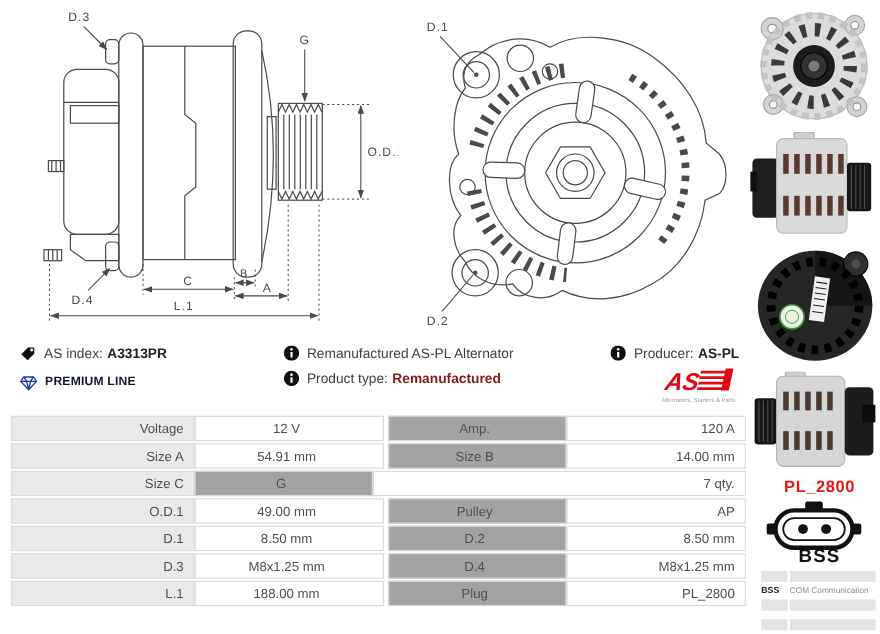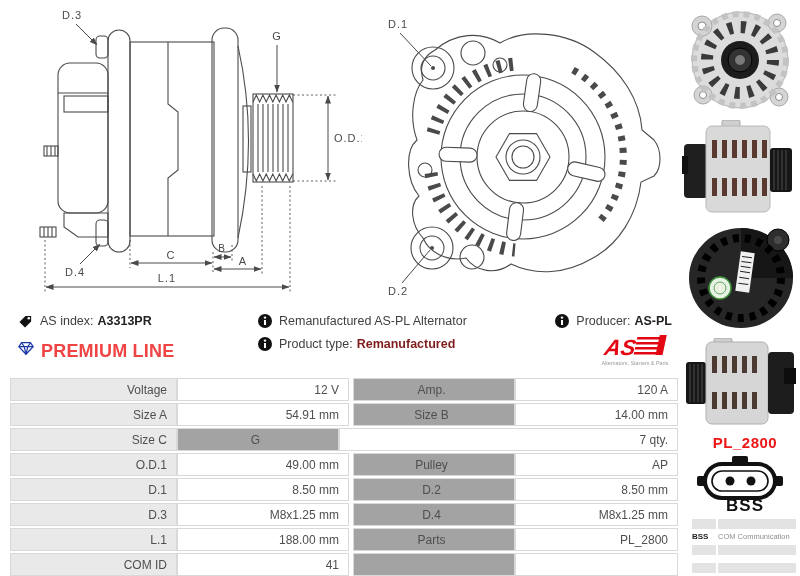--- a/index.html
+++ b/index.html
@@ -16,29 +16,29 @@
     font-size:11px; fill:#4a4a4a; letter-spacing:1px;
   }
   .lineart { stroke:#4a4a4a; stroke-width:1.1; fill:none; }
   .dashline { stroke:#4a4a4a; stroke-width:0.9; fill:none; stroke-dasharray:2,2.5; }
   .dimline { stroke:#4a4a4a; stroke-width:1; fill:none; }
 
   
   .info-item { font-size:12.5px; color:#3f3f3f; display:flex; align-items:flex-start; white-space:nowrap; }
   .info-item .ico { margin-right:7px; display:inline-flex; }
   .b { font-weight:bold; color:#222; margin-left:4px; }
-  .premium-text { color:#ef4444; font-weight:bold; font-size:18px; letter-spacing:0.2px; }
+  .premium-text { color:#0f172a; font-weight:bold; font-size:11px; letter-spacing:0.2px; }
   .green-b { color:#7f1d1d; font-weight:bold; margin-left:4px; }
 
   
   .spec-table { position:absolute; left:10px; top:378px; width:668px; }
   .srow { display:flex; height:23px; margin-bottom:2px; font-size:12px; color:#4f4f4f; }
   .cell { line-height:21px; text-align:right; padding:1px 9px 0 4px; border:1px solid #d9d9d9; background:#fff; overflow:hidden; }
   .lab  { background:#e9e9e9; width:167px; }
-  .val  { width:172px; margin-right:4px; }
+  .val  { width:172px; margin-right:4px;text-align:center; }
   .lab2 { background:#a3a3a3; width:162px;text-align:center; }
   .val2 { flex:1; }
 
   
   .photo { position:absolute; background:#fff; cursor:pointer; }
   .plug-code { position:absolute; left:690px; top:434px; width:110px; text-align:center;
                font-size:15px; font-weight:bold; color:#ee1515; letter-spacing:0.5px; }
   .plug-name { position:absolute; left:690px; top:496px; width:110px; text-align:center;
                font-size:17px; font-weight:bold; color:#111; letter-spacing:1px; }
   .plug-legend { position:absolute; left:692px; top:519px; width:104px; }
@@ -277,28 +277,22 @@
   </div>
   <div class="srow">
     <div class="cell lab">D.3</div>
     <div class="cell val">M8x1.25 mm</div>
     <div class="cell lab2">D.4</div>
     <div class="cell val2">M8x1.25 mm</div>
   </div>
   <div class="srow">
     <div class="cell lab">L.1</div>
     <div class="cell val">188.00 mm</div>
-    <div class="cell lab2">Parts</div>
+    <div class="cell lab2">Plug</div>
     <div class="cell val2">PL_2800</div>
-  </div>
-  <div class="srow">
-    <div class="cell lab">COM ID</div>
-    <div class="cell val">41</div>
-    <div class="cell lab2"></div>
-    <div class="cell val2"></div>
   </div>
 </div>
 
 <div class="photo" style="left:688px;top:4px;width:106px;height:112px">
   <svg width="106" height="112" viewBox="0 0 106 112">
     <circle cx="52" cy="56" r="48" fill="#dcdcdc" stroke="#b5b5b5"></circle>
     <circle cx="14" cy="22" r="10" fill="#d4d4d4" stroke="#a8a8a8"></circle>
       <circle cx="14" cy="22" r="4" fill="#fff" stroke="#8c8c8c"></circle>
     <circle cx="89" cy="19" r="9" fill="#d4d4d4" stroke="#a8a8a8"></circle>
       <circle cx="89" cy="19" r="3.5" fill="#fff" stroke="#8c8c8c"></circle>

